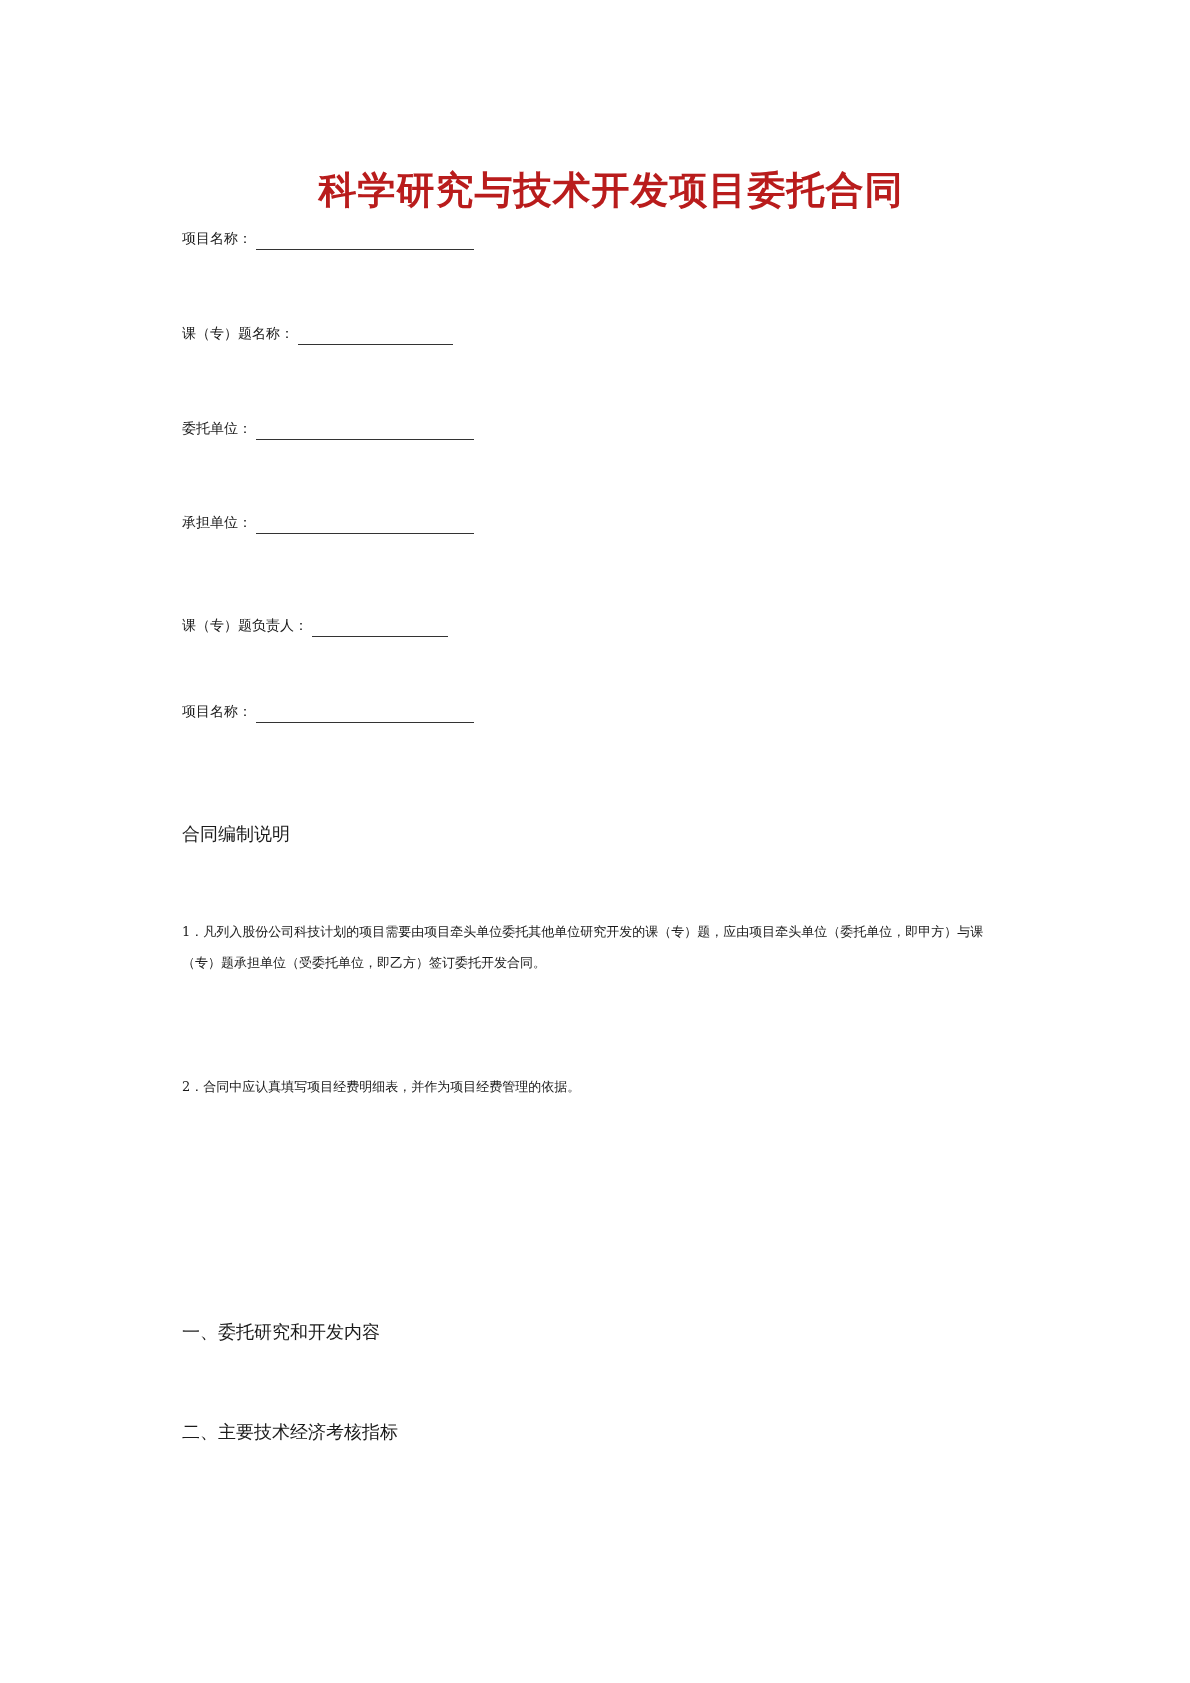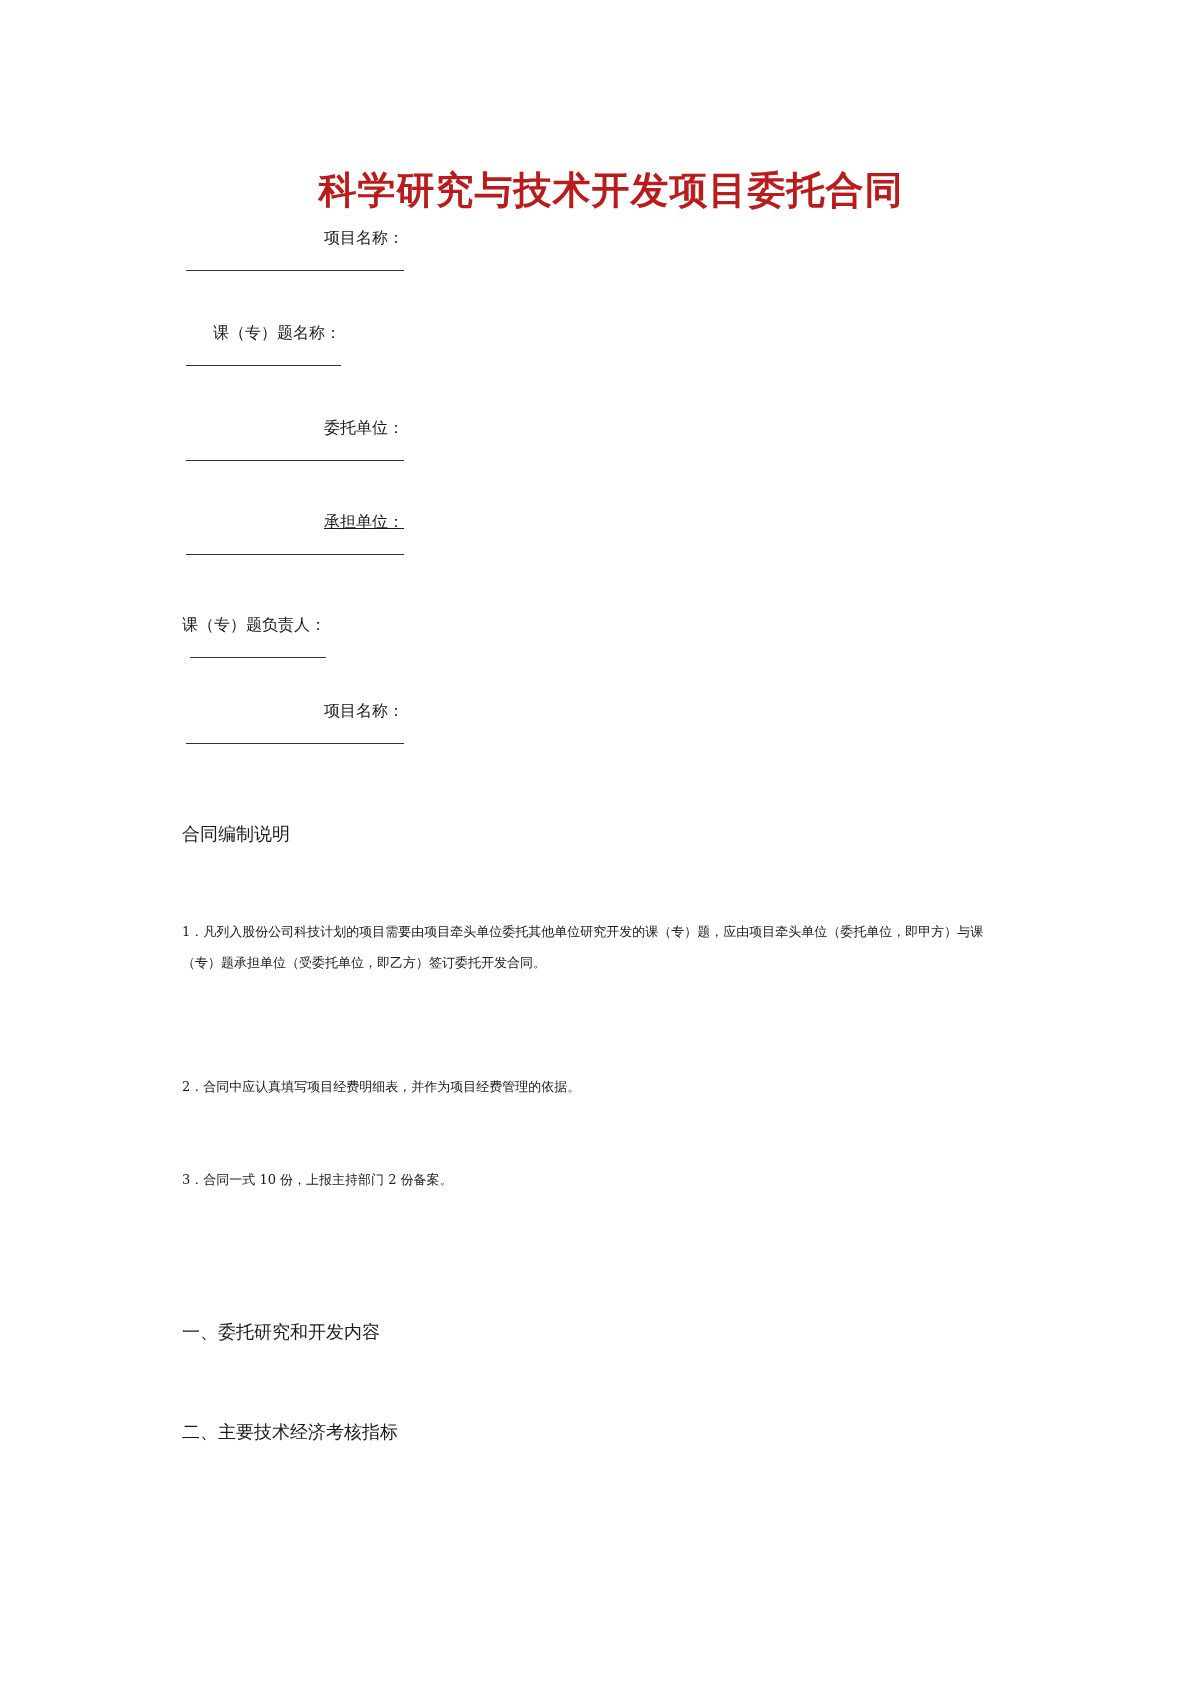--- a/index.html
+++ b/index.html
@@ -2,21 +2,21 @@
 <html><head>
 <meta charset="utf-8">
 <style>
   html, body { margin:0; padding:0; background:#ffffff; }
   body { width:1190px; height:1683px; position:relative; overflow:hidden;
          font-family:"DejaVu Serif","Liberation Serif",serif; color:#1a1a1a; }
   .page { position:absolute; left:0; top:0; width:1190px; height:1683px; background:#fff; }
   .title { position:absolute; left:16px; width:1190px; top:165px; text-align:center;
            font-family:"DejaVu Sans","Liberation Sans",sans-serif; font-weight:bold;
            font-size:38px; letter-spacing:1px; color:#b91c1c; }
-  .field { position:absolute; left:182px; font-size:16px; white-space:nowrap; display:flex; align-items:flex-end;flex-direction:column; }
+  .field { position:absolute; left:182px; font-size:14px; white-space:nowrap; display:flex; align-items:flex-end; }
   .field .label { line-height:24px; }
   .field .blank { display:inline-block; border-bottom:1px solid #333; height:20px; margin-left:4px; }
   .para { position:absolute; left:182px; width:840px; font-size:13px; line-height:31px; }
   .heading { position:absolute; left:182px; font-size:18px; }
 </style>
 </head>
 <body>
 
 <div class="page">
 
@@ -30,40 +30,39 @@
   <div class="field" style="top:321px;">
     <span class="label">课（专）题名称：</span>
     <span class="blank" style="width:155px;"></span>
   </div>
 
   <div class="field" style="top:416px;">
     <span class="label">委托单位：</span>
     <span class="blank" style="width:218px;"></span>
   </div>
 
-  <div class="field" style="top:510px;text-decoration:underline;">
+  <div class="field" style="top:510px;">
     <span class="label">承担单位：</span>
     <span class="blank" style="width:218px;"></span>
   </div>
 
   <div class="field" style="top:604px;margin-top:9px;">
     <span class="label">课（专）题负责人：</span>
     <span class="blank" style="width:136px;"></span>
   </div>
 
   <div class="field" style="top:699px;">
     <span class="label">项目名称：</span>
     <span class="blank" style="width:218px;"></span>
   </div>
 
   <div class="heading" style="top:822px;">合同编制说明</div>
 
   <div class="para" style="top:916px;">1．凡列入股份公司科技计划的项目需要由项目牵头单位委托其他单位研究开发的课（专）题，应由项目牵头单位（委托单位，即甲方）与课（专）题承担单位（受委托单位，即乙方）签订委托开发合同。</div>
 
   <div class="para" style="top:1071px;">2．合同中应认真填写项目经费明细表，并作为项目经费管理的依据。</div>
 
-  <div class="para" style="top:1164px;">3．合同一式 10 份，上报主持部门 2 份备案。</div>
 
   <div class="heading" style="top:1320px;">一、委托研究和开发内容</div>
 
   <div class="heading" style="top:1420px;">二、主要技术经济考核指标</div>
 
 </div>
 
 </body></html>

